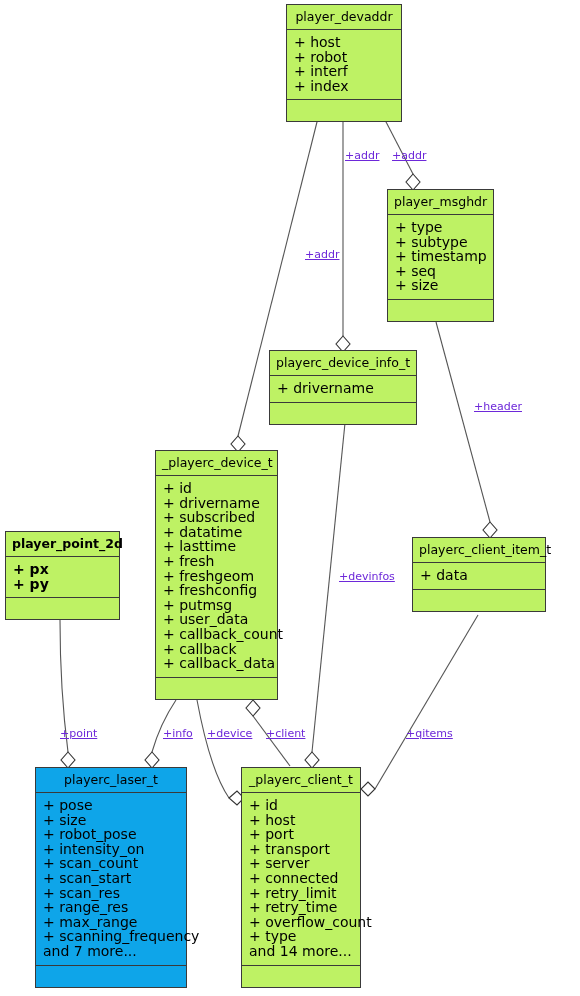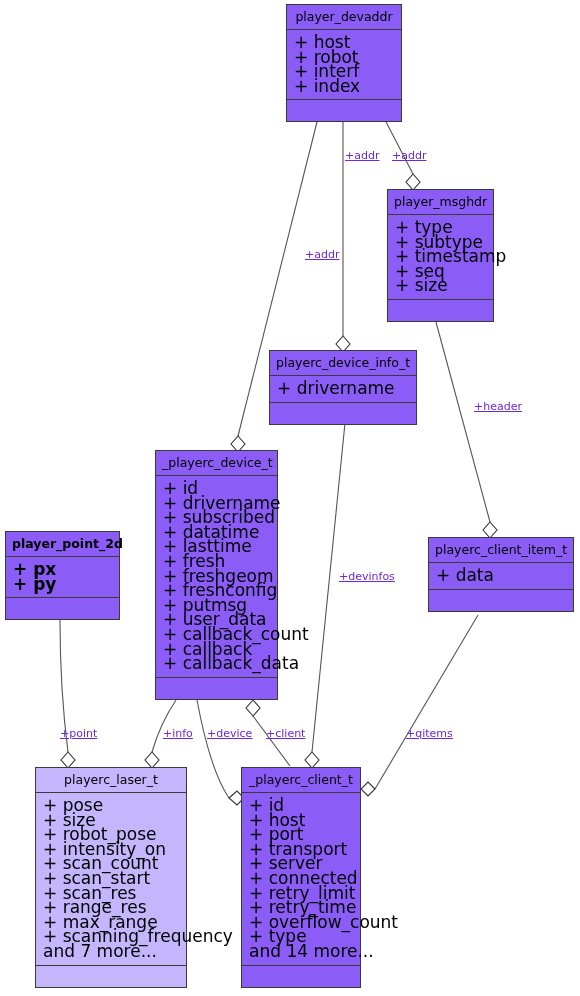--- a/index.html
+++ b/index.html
@@ -6,37 +6,37 @@
   body{
     width:580px;height:996px;position:relative;overflow:hidden;
     font-family:"DejaVu Sans","Liberation Sans",sans-serif;
     -webkit-font-smoothing:antialiased;
   }
   #diagram{position:absolute;left:0;top:0;width:580px;height:996px;}
   .uml-node{position:absolute;box-sizing:border-box;}
   .uml-box{
     box-sizing:border-box;
     border:1.5px solid #3a3a3a;
-    background:#8b5cf6;
+    background:#bef264;
     width:100%;
   }
-  .uml-box.filled{background:#c4b5fd;}
+  .uml-box.filled{background:#0ea5e9;}
   .sec{box-sizing:border-box;}
   .sec + .sec{border-top:1.5px solid #3a3a3a;}
   .title-sec{
     text-align:center;
     font-size:12.5px;
     color:#000;
     padding:5px 6px 5px 6px;
     line-height:14px;
     white-space:nowrap;
   }
   .attrs-sec{
     padding:5px 7px 6px 7px;
-    font-size:17px;
+    font-size:14px;
     line-height:14.6px;
     color:#000;
   }
   .attrs-sec .row{white-space:nowrap;}
   .empty-sec{height:22px;}
   .edge-label{
     position:absolute;
     font-size:11px;
     color:#6d28d9;
     white-space:nowrap;
@@ -179,21 +179,21 @@
     <div class="uml-box">
       <div class="sec title-sec">player_point_2d</div>
       <div class="sec attrs-sec">
           <div class="row">+ px</div>
           <div class="row">+ py</div>
         </div>
       <div class="sec empty-sec"></div>
     </div>
   </div>
 
-  <div class="uml-node" id="n-playerc_client_item_t" style="left:428px;top:537px;width:146px;">
+  <div class="uml-node" id="n-playerc_client_item_t" style="left:412px;top:537px;width:134px;">
     <div class="uml-box">
       <div class="sec title-sec">playerc_client_item_t</div>
       <div class="sec attrs-sec">
           <div class="row">+ data</div>
         </div>
       <div class="sec empty-sec"></div>
     </div>
   </div>
 
   <div class="uml-node" id="n-playerc_laser_t" style="left:35px;top:767px;width:152px;">

